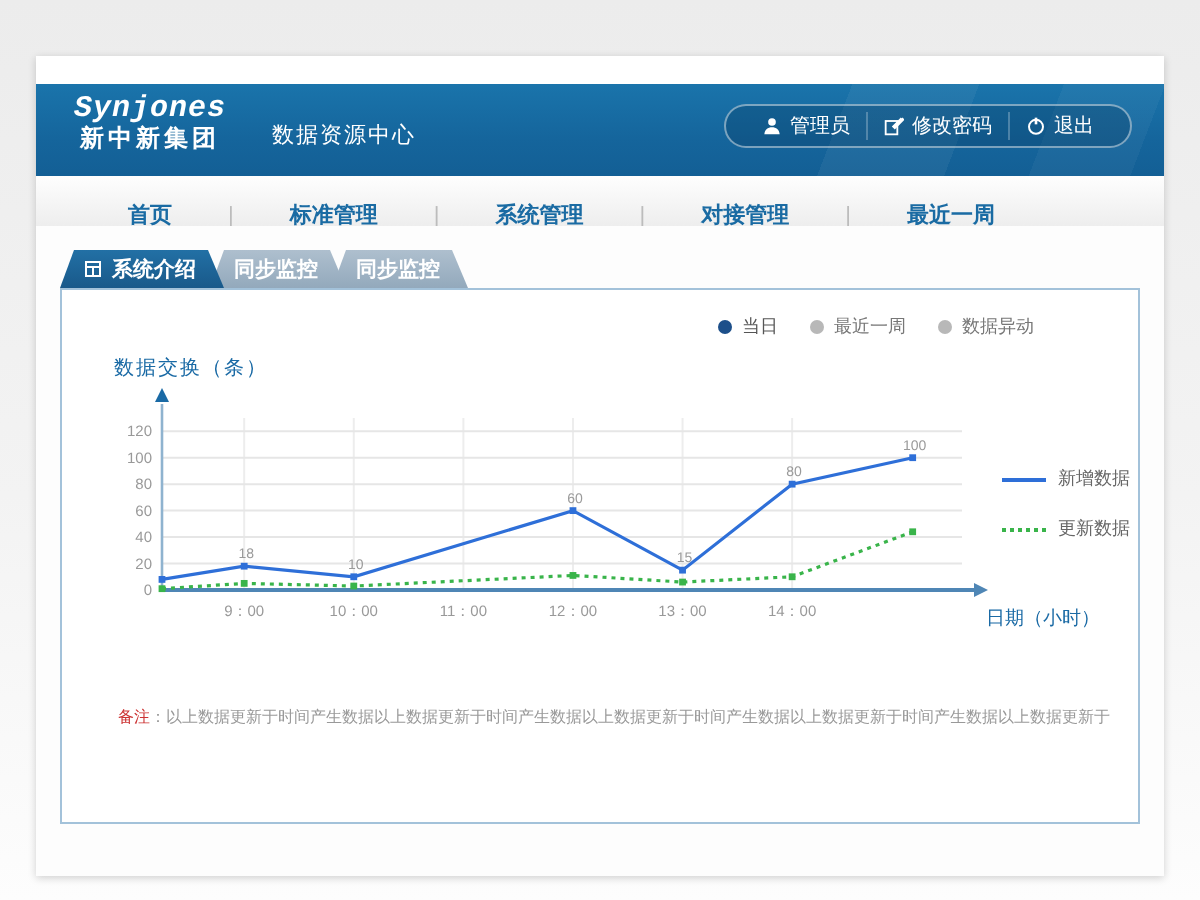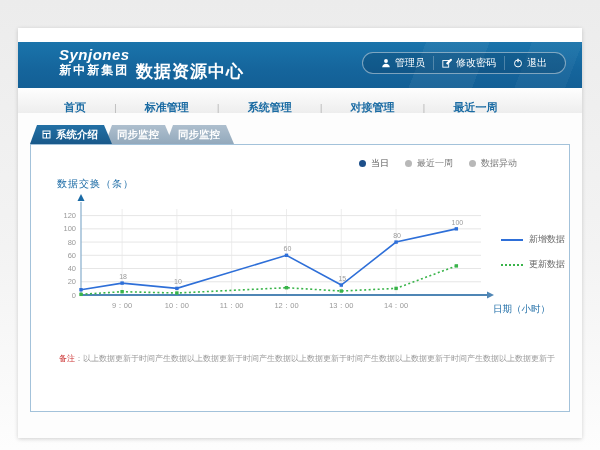--- a/index.html
+++ b/index.html
@@ -10,24 +10,24 @@
   
   .card { position:absolute; left:18px; top:28px; width:564px; height:410px;
     background:#fff; box-shadow:0 1px 4px rgba(0,0,0,.18); }
 
   
   .header { position:absolute; left:0; top:14px; width:564px; height:46px;
     background:linear-gradient(180deg,#1a74ab 0%,#15659c 60%,#135f95 100%); overflow:hidden; }
   .header::before { content:""; position:absolute; right:-40px; top:-20px; width:380px; height:120px;
     background:linear-gradient(115deg,transparent 45%,rgba(255,255,255,.05) 45%,rgba(255,255,255,.05) 60%,transparent 60%,transparent 70%,rgba(255,255,255,.04) 70%,rgba(255,255,255,.04) 82%,transparent 82%);
     transform:rotate(-4deg); }
-  .logo { position:absolute; left:41px; top:5px; color:#fff; text-align:center; line-height:1.1; }
+  .logo { position:absolute; left:19px; top:5px; color:#fff; text-align:center; line-height:1.1;font-family:Liberation Mono, monospace; }
   .logo .en { font-size:15px; font-weight:bold; letter-spacing:.5px; font-style:italic; }
   .logo .cn { font-size:12px; font-weight:bold; letter-spacing:2px; }
-  .apptitle { position:absolute; left:118px; top:18px; color:#fff; font-size:17px; letter-spacing:1px;font-weight:bold; }
+  .apptitle { position:absolute; left:118px; top:18px; color:#fff; font-size:11px; letter-spacing:1px; }
   .userbar { position:absolute; right:16px; top:10px; height:22px; display:flex; align-items:center;
     background:rgba(8,54,88,.28); border:1px solid rgba(255,255,255,.45); border-radius:12px; padding:0 10px; }
   .userbtn { display:flex; align-items:center; gap:4px; color:#fff; font-size:10px; padding:0 8px; cursor:pointer; }
   .userbtn + .userbtn { border-left:1px solid rgba(255,255,255,.25);align-items:center; }
   .uicon { width:10px; height:10px; display:inline-block; }
 
   
   .nav { position:absolute; left:0; top:60px; width:564px; height:40px;
     background:linear-gradient(180deg,#fefefe 0%,#ececec 70%,#dedede 100%);
     border-bottom:1px solid #c6c6c6; display:flex; align-items:center; padding-left:18px; }

